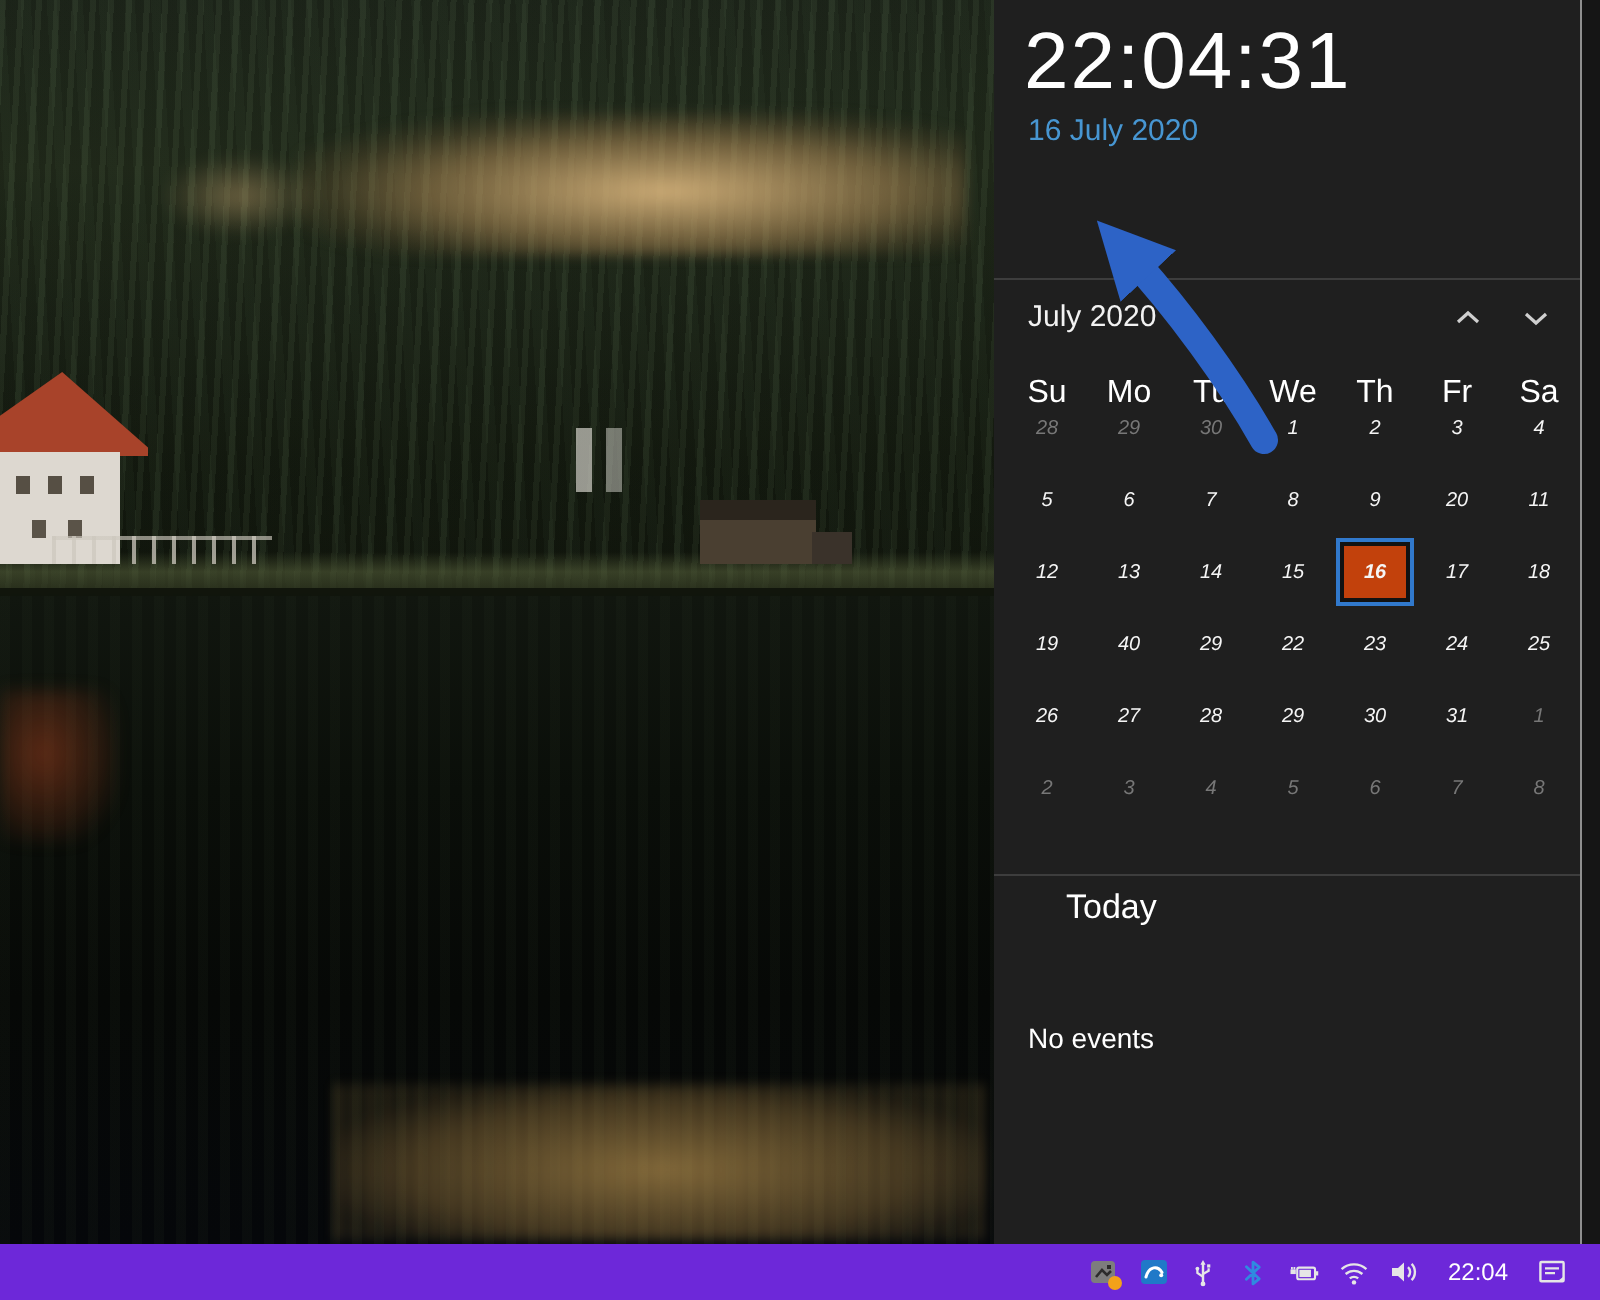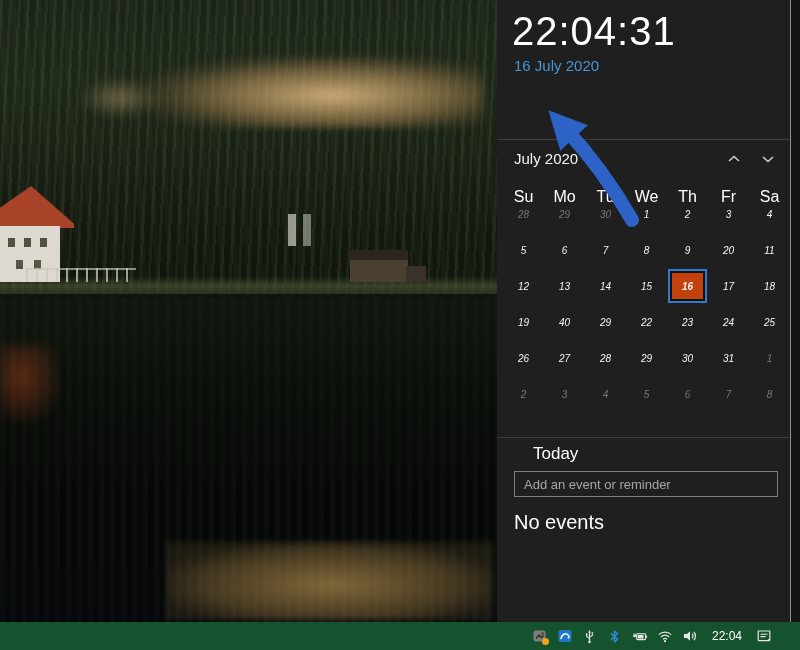--- a/index.html
+++ b/index.html
@@ -69,28 +69,28 @@
   .day{width:41px;height:36px;display:flex;align-items:center;justify-content:center;color:#f5f5f5;}
   .day.muted{color:#777;}
   .day .day-inner{display:flex;align-items:center;justify-content:center;}
   .day.selected .day-inner{width:31px;height:26px;background:#c2410c;border:2px solid #121212;
     outline:2px solid #3179cc;font-weight:bold;}
   .agenda-heading{left:17px;top:444px;font-size:17px;color:#fff;margin-left:19px;}
   .agenda-input{left:17px;top:471px;width:264px;height:26px;box-sizing:border-box;
     background:transparent;border:1px solid #7d7d7d;color:#ddd;font-size:13px;padding:0 9px;
     font-family:"Liberation Sans",sans-serif;}
   .agenda-input::placeholder{color:#a6a6a6;}
-  .no-events{left:17px;top:511px;font-size:20px;color:#fff;}
+  .no-events{left:17px;top:511px;font-size:14px;color:#fff;}
 
   
   .arrow-wrap{left:535px;top:98px;width:110px;height:130px;pointer-events:none;}
 
   
-  .taskbar{left:0;top:622px;width:800px;height:28px;background:#14532d;
-    display:flex;align-items:center;justify-content:flex-end;padding-right:28px;box-sizing:border-box;gap:9px;}
+  .taskbar{left:0;top:622px;width:800px;height:28px;background:#6d28d9;
+    display:flex;align-items:center;justify-content:flex-end;padding-right:16px;box-sizing:border-box;gap:9px;}
   .tray-ico{width:16px;height:16px;display:flex;align-items:center;justify-content:center;cursor:pointer;position:relative;}
   .tray-time{font-size:12px;color:#fff;margin:0 5px;cursor:pointer;}
   .badge{position:absolute;right:-1px;bottom:-1px;width:7px;height:7px;border-radius:50%;background:#f2a11a;}
 </style>
 </head>
 <body>
 
 <div class="abs desktop">
   <div class="abs forest"></div>
   <div class="abs golden-band"></div>
@@ -262,21 +262,20 @@
         <span class="day-inner">7</span>
       </div>
       <div class="day muted">
         <span class="day-inner">8</span>
       </div>
     </div>
 
   <div class="abs divider div2"></div>
 
   <div class="abs agenda-heading">Today</div>
-  <input class="abs agenda-input" placeholder="Add an event or reminder" style="">
   <div class="abs no-events">No events</div>
 </div>
 
 <div class="abs right-gutter"></div>
 
 <svg class="abs arrow-wrap" viewBox="0 0 110 130">
   <defs>
     <marker id="ah" viewBox="0 0 6 6" refX="2.6" refY="3" markerWidth="2.7" markerHeight="2.7" orient="auto">
       <path d="M0 0 L6 3 L0 6 Z" fill="#2d63c6"></path>
     </marker>

